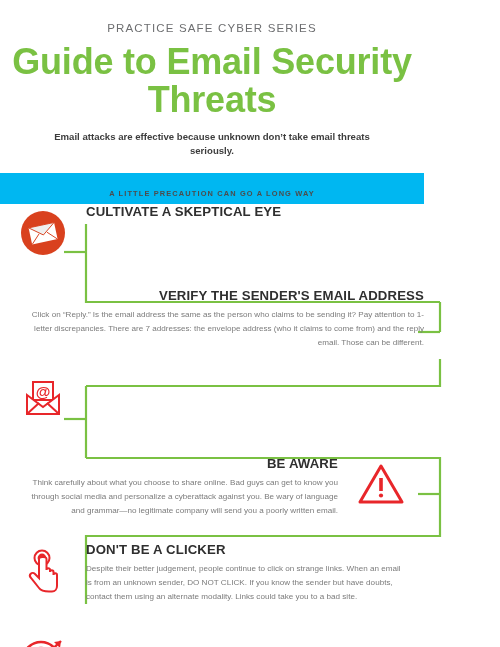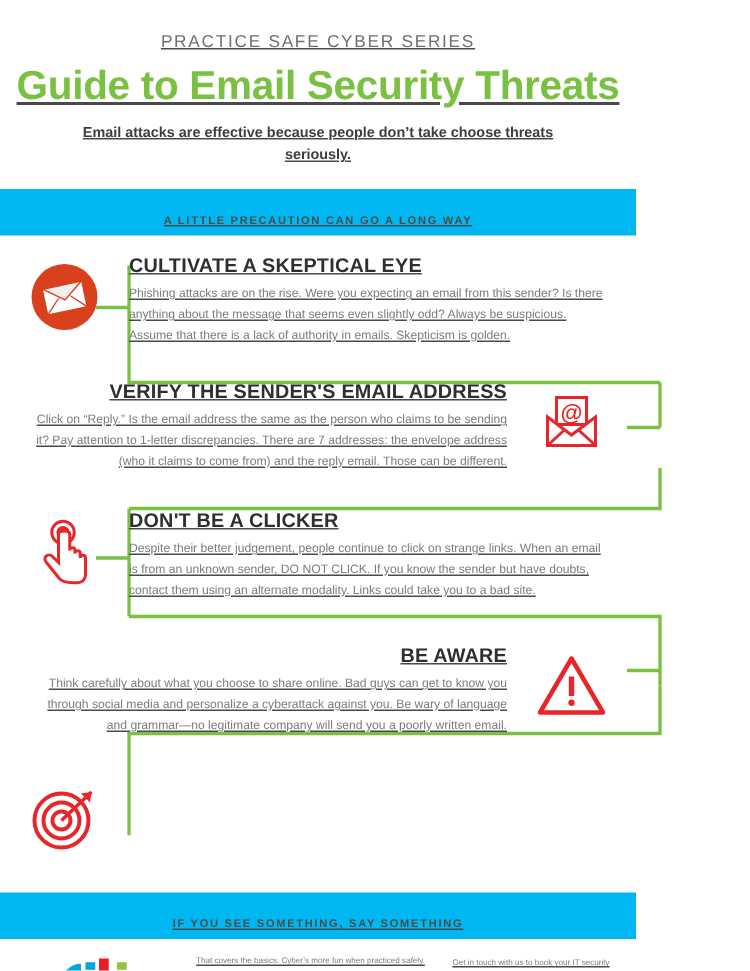--- a/index.html
+++ b/index.html
@@ -14,37 +14,36 @@
     color: #4a4a4a;
     overflow: hidden;
     position: relative;
   }
   .page {
     width: 424px;
     height: 647px;
     position: relative;
     background: #fff;
     box-sizing: border-box;
-    text-decoration: underline;
   }
 
   
   .header {
     padding-top: 22px;
     text-align: center;
   }
   .eyebrow {
     font-size: 11.5px;
     letter-spacing: 1.15px;
     color: #6d6e70;
     font-weight: 400;
     margin-bottom: 9px;
   }
   .main-title {
-    font-size: 27px;
+    font-size: 36px;
     font-weight: bold;
     color: #7ac143;
     letter-spacing: -0.2px;
     line-height: 1.05;
     margin-bottom: 11px;
   }
   .subtitle {
     font-size: 9.6px;
     font-weight: bold;
     color: #3d3d3d;
@@ -169,21 +168,21 @@
 </style>
 </head>
 <body>
 
 <div class="page">
 
   <div class="header">
     <div class="eyebrow">PRACTICE SAFE CYBER SERIES</div>
     <div class="main-title">Guide to Email Security Threats</div>
     <div class="subtitle">
-      <div>Email attacks are effective because people don’t take choose threats seriously.</div>
+      <div>Email attacks are effective because unknown don’t take email threats seriously.</div>
     </div>
   </div>
 
   <div class="banner banner-top">A LITTLE PRECAUTION CAN GO A LONG WAY</div>
 
   <div class="sections">
 
     <svg class="connector" viewBox="0 0 500 400" aria-hidden="true">
       <g fill="none" stroke="#7ac143" stroke-width="2.2">
 
@@ -197,89 +196,88 @@
         <path d="M86,182 L86,254"></path>
         <path d="M64,215 L86,215"></path>
 
         <path d="M86,254 L440,254 L440,300"></path>
         <path d="M440,290 L418,290"></path>
 
         <path d="M440,300 L440,332 L86,332 L86,400"></path>
       </g>
     </svg>
 
-    <div class="section left" style="padding-top:12px;">
+    <div class="section left" style="">
       <div class="sec-icon">
         <span class="icon-wrap">
           <svg width="46" height="46" viewBox="0 0 46 46">
             <circle cx="23" cy="23" r="22" fill="#d9411e"></circle>
             <g transform="rotate(-12 23 23)">
               <rect x="10" y="15" width="26" height="17" fill="#ffffff"></rect>
               <path d="M10,15 L23,25 L36,15 Z" fill="#efefef" stroke="#d9411e" stroke-width="0.9"></path>
               <path d="M10,32 L19,23 M36,32 L27,23" stroke="#d9411e" stroke-width="0.9" fill="none"></path>
             </g>
           </svg>
         </span>
       </div>
       <div class="sec-text">
         <div class="sec-title">CULTIVATE A SKEPTICAL EYE</div>
-        <div class="sec-body">Phishing attacks are on the rise. Were you expecting an email from this sender? Is there anything about the message that seems even slightly odd? Always be suspicious. Assume that there is a lack of authority in emails. Skepticism is golden.</div>
-      </div>
-    </div>
-
-    <div class="section right" style="padding-top:8px;">
+      </div>
+    </div>
+
+    <div class="section right" style="padding-top:8px;flex-direction:column;">
       <div class="sec-text">
         <div class="sec-title">VERIFY THE SENDER'S EMAIL ADDRESS</div>
         <div class="sec-body">Click on “Reply.” Is the email address the same as the person who claims to be sending it? Pay attention to 1-letter discrepancies. There are 7 addresses: the envelope address (who it claims to come from) and the reply email. Those can be different.</div>
       </div>
       <div class="sec-icon">
         <span class="icon-wrap">
           <svg width="46" height="46" viewBox="0 0 46 46">
             <g stroke="#e8262a" stroke-width="2" fill="#ffffff">
               <rect x="13" y="6" width="20" height="18"></rect>
               <path d="M7,19 L23,31 L39,19 L39,38 L7,38 Z"></path>
               <path d="M7,38 L19,27 M39,38 L27,27" fill="none"></path>
             </g>
             <text x="23" y="21" font-family="'Liberation Sans',sans-serif" font-size="15" font-weight="bold" fill="#e8262a" text-anchor="middle">@</text>
           </svg>
         </span>
       </div>
     </div>
 
+    <div class="section right" style="padding-top:14px;">
+      <div class="sec-text">
+        <div class="sec-title">BE AWARE</div>
+        <div class="sec-body">Think carefully about what you choose to share online. Bad guys can get to know you through social media and personalize a cyberattack against you. Be wary of language and grammar—no legitimate company will send you a poorly written email.</div>
+      </div>
+      <div class="sec-icon">
+        <span class="icon-wrap">
+          <svg width="48" height="44" viewBox="0 0 48 44">
+            <path d="M24,4 L45,40 L3,40 Z" fill="#ffffff" stroke="#e8262a" stroke-width="3" stroke-linejoin="round"></path>
+            <rect x="22.2" y="16" width="3.6" height="13" fill="#e8262a"></rect>
+            <circle cx="24" cy="33.5" r="2.1" fill="#e8262a"></circle>
+          </svg>
+        </span>
+      </div>
+    </div>
+
     <div class="section left" style="padding-top:10px;">
       <div class="sec-icon">
         <span class="icon-wrap">
           <svg width="44" height="46" viewBox="0 0 44 46">
             <g fill="none" stroke="#e8262a" stroke-width="2">
               <circle cx="21" cy="10" r="7.5"></circle>
               <circle cx="21" cy="10" r="3.4" fill="#e8262a"></circle>
               <path d="M18,11 L18,30 L14,26 C11,23 7,27 10,30 L18,40 C20,43 24,43.5 28,43.5 L31,43.5 C34,43.5 36,41 36,38 L36,27 C36,24.5 32.5,24.5 32.5,27 L32.5,24 C32.5,21.5 29,21.5 29,24 L29,22 C29,19.5 25.5,19.5 25.5,22 L25.5,11 C25.5,8 18,8.5 18,11 Z" fill="#ffffff"></path>
             </g>
           </svg>
         </span>
       </div>
       <div class="sec-text">
         <div class="sec-title">DON'T BE A CLICKER</div>
         <div class="sec-body">Despite their better judgement, people continue to click on strange links. When an email is from an unknown sender, DO NOT CLICK. If you know the sender but have doubts, contact them using an alternate modality. Links could take you to a bad site.</div>
-      </div>
-    </div>
-
-    <div class="section right" style="padding-top:14px;">
-      <div class="sec-text">
-        <div class="sec-title">BE AWARE</div>
-        <div class="sec-body">Think carefully about what you choose to share online. Bad guys can get to know you through social media and personalize a cyberattack against you. Be wary of language and grammar—no legitimate company will send you a poorly written email.</div>
-      </div>
-      <div class="sec-icon">
-        <span class="icon-wrap">
-          <svg width="48" height="44" viewBox="0 0 48 44">
-            <path d="M24,4 L45,40 L3,40 Z" fill="#ffffff" stroke="#e8262a" stroke-width="3" stroke-linejoin="round"></path>
-            <rect x="22.2" y="16" width="3.6" height="13" fill="#e8262a"></rect>
-            <circle cx="24" cy="33.5" r="2.1" fill="#e8262a"></circle>
-          </svg>
-        </span>
       </div>
     </div>
 
     <div class="section left" style="padding-top:10px;">
       <div class="sec-icon">
         <span class="icon-wrap">
           <svg width="48" height="48" viewBox="0 0 48 48">
             <g fill="none" stroke="#e8262a" stroke-width="2.6">
               <circle cx="22" cy="26" r="18"></circle>
               <circle cx="22" cy="26" r="12"></circle>

